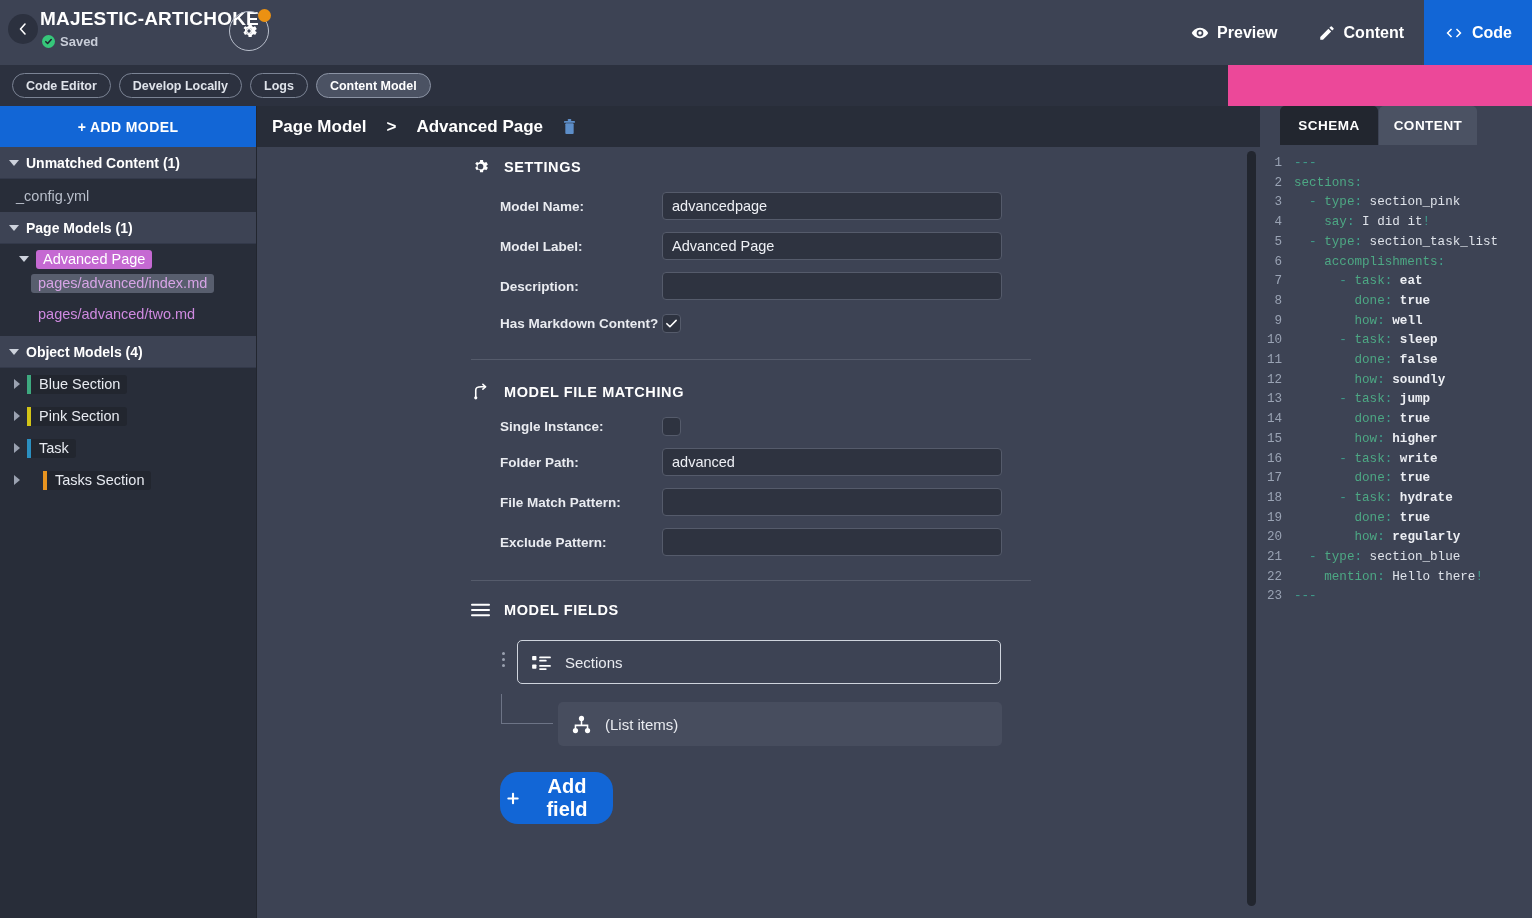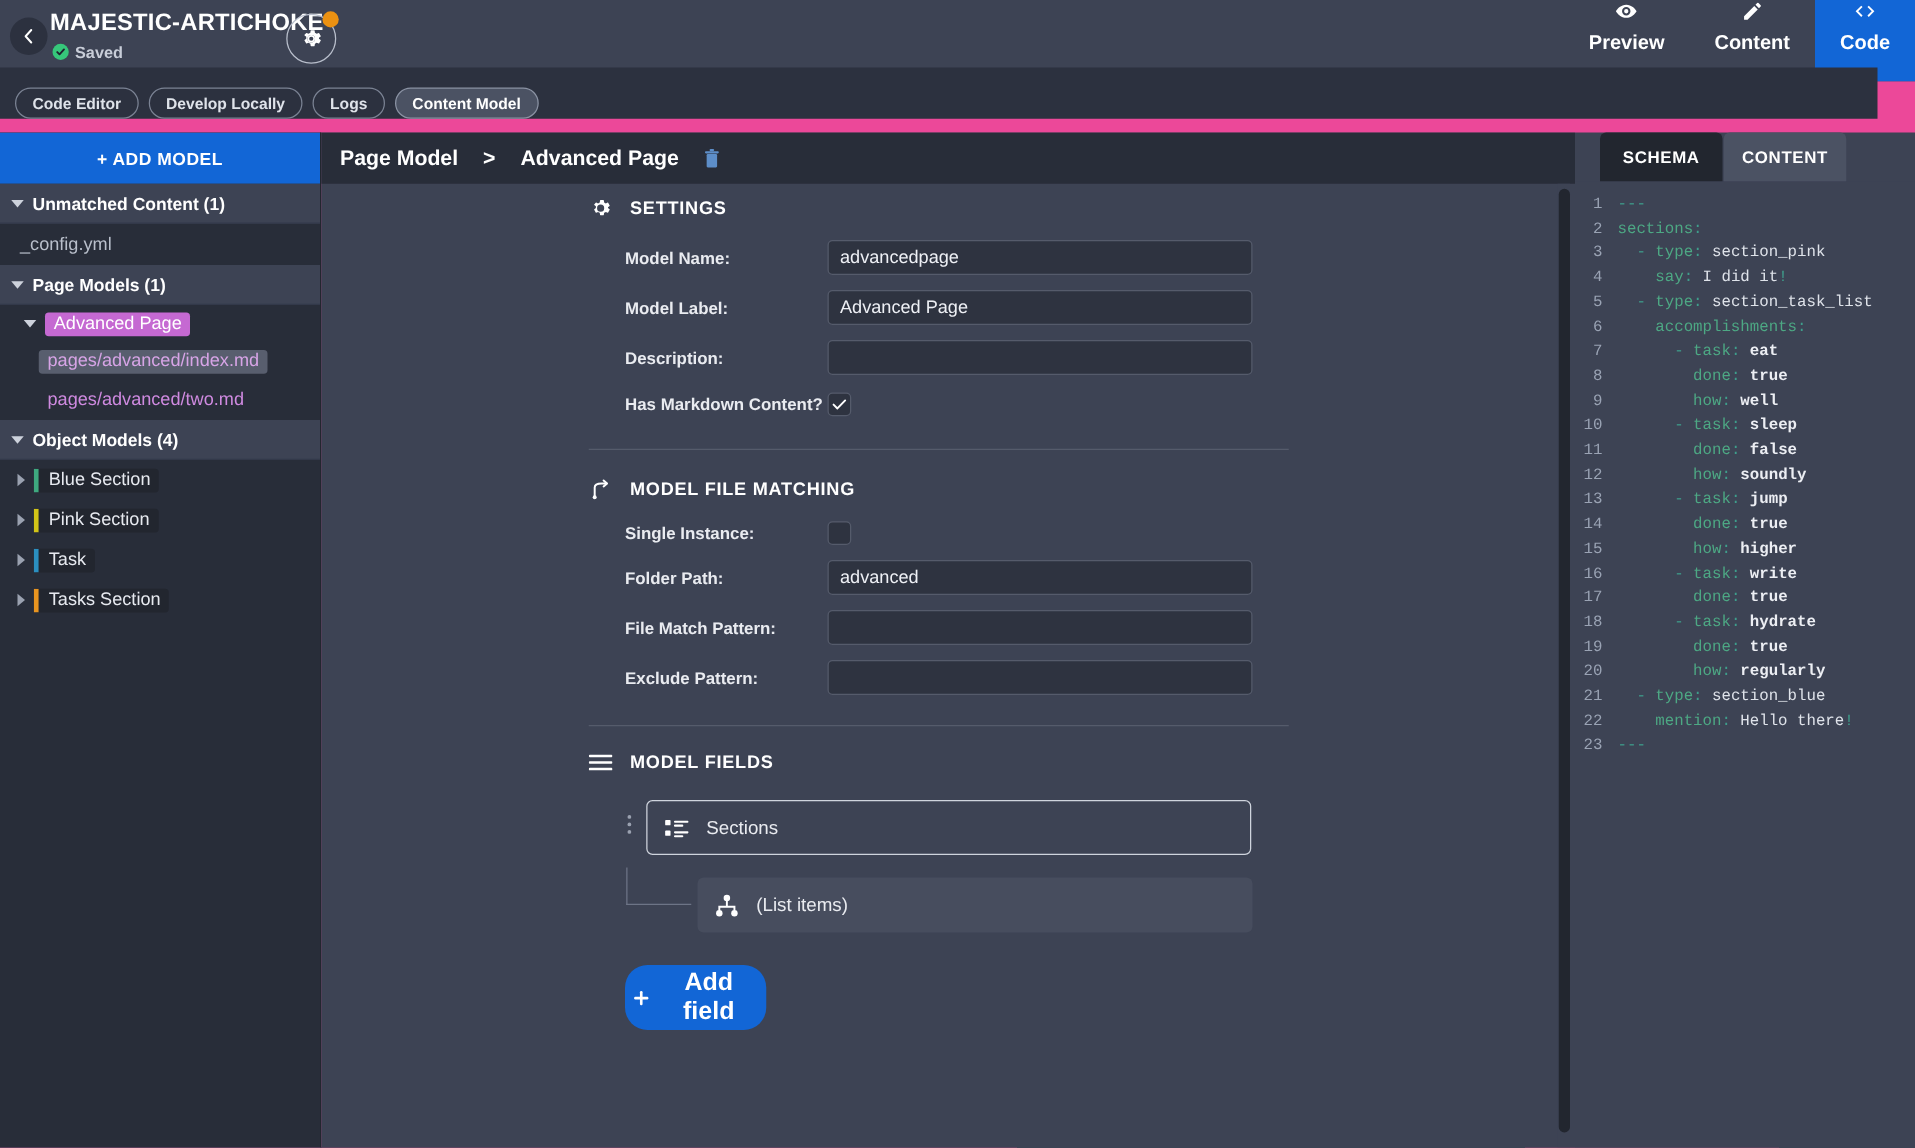--- a/index.html
+++ b/index.html
@@ -67,30 +67,29 @@
   .nav-tabs {
     position: absolute; right: 0; top: 0;
     height: 65px; display: flex; align-items: stretch;
   }
   .nav-tab {
     display: flex; align-items: center; gap: 8px;
     padding: 0 20px;
     color: #ffffff; font-size: 16px; font-weight: 700;
     cursor: pointer;
     height: 65px;
-    flex-direction: column;
   }
   .nav-tab.active { background: #1266d6; }
 
   
   .subbar {
-    position: absolute; left: 0; top: 54px;
-    width: 1502px; height: 41px;
+    position: absolute; left: 0; top: 65px;
+    width: 1228px; height: 41px;
     background: #2c313f;
-    display: flex; align-items: flex-end;
+    display: flex; align-items: center;
     padding-left: 12px; gap: 8px;
   }
   .pill {
     border: 1px solid #7b8394;
     border-radius: 14px;
     height: 25px;
     padding: 0 13px;
     display: flex; align-items: center;
     color: #dfe3ea; font-size: 12.5px; font-weight: 700;
     cursor: pointer;
@@ -151,21 +150,21 @@
     white-space: nowrap;
   }
   .chip.page-sel { background: #c569d2; color: #ffffff; }
   .chip.path-sel { background: #585e6e; color: #d7a4e6; }
   .chip.path { background: transparent; color: #cf8ae0; }
   .chip.obj {
     background: #22262f; color: #e7eaf0;
     padding-left: 8px; border-left: 4px solid #888;
     border-radius: 0 3px 3px 0;
   }
-  .file-row { height: 31px; display:flex; align-items:center; padding-left: 31px; cursor: pointer;}
+  .file-row { height: 31px; display:flex; align-items:flex-start; padding-left: 31px; cursor: pointer;}
 
   
   .main {
     position: absolute; left: 257px; top: 106px;
     width: 1003px; height: 812px;
     background: #3d4354;
     overflow: hidden;
   }
   .crumb-bar {
     height: 41px; background: #282d39;
@@ -420,21 +419,21 @@
     <div class="tree-row" style="padding-left:14px;height:32px;">
       <span class="caret-r"></span>
       <span class="chip obj" style="border-left-color:#d2c417;">Pink Section</span>
     </div>
     <div class="tree-row" style="padding-left:14px;height:32px;">
       <span class="caret-r"></span>
       <span class="chip obj" style="border-left-color:#2b8fc0;">Task</span>
     </div>
     <div class="tree-row" style="padding-left:14px;height:32px;">
       <span class="caret-r"></span>
-      <span class="chip obj" style="border-left-color:#e89420;">Tasks Section</span>
+      <span class="chip obj" style="border-left-color:#e89420;margin-left:16px;">Tasks Section</span>
     </div>
   </div>
 
   <div class="main">
     <div class="crumb-bar">
       <span class="crumb">Page Model</span>
       <span class="crumb sep">&gt;</span>
       <span class="crumb">Advanced Page</span>
       <span class="trash">
         <svg width="13" height="16" viewBox="0 0 14 17">

